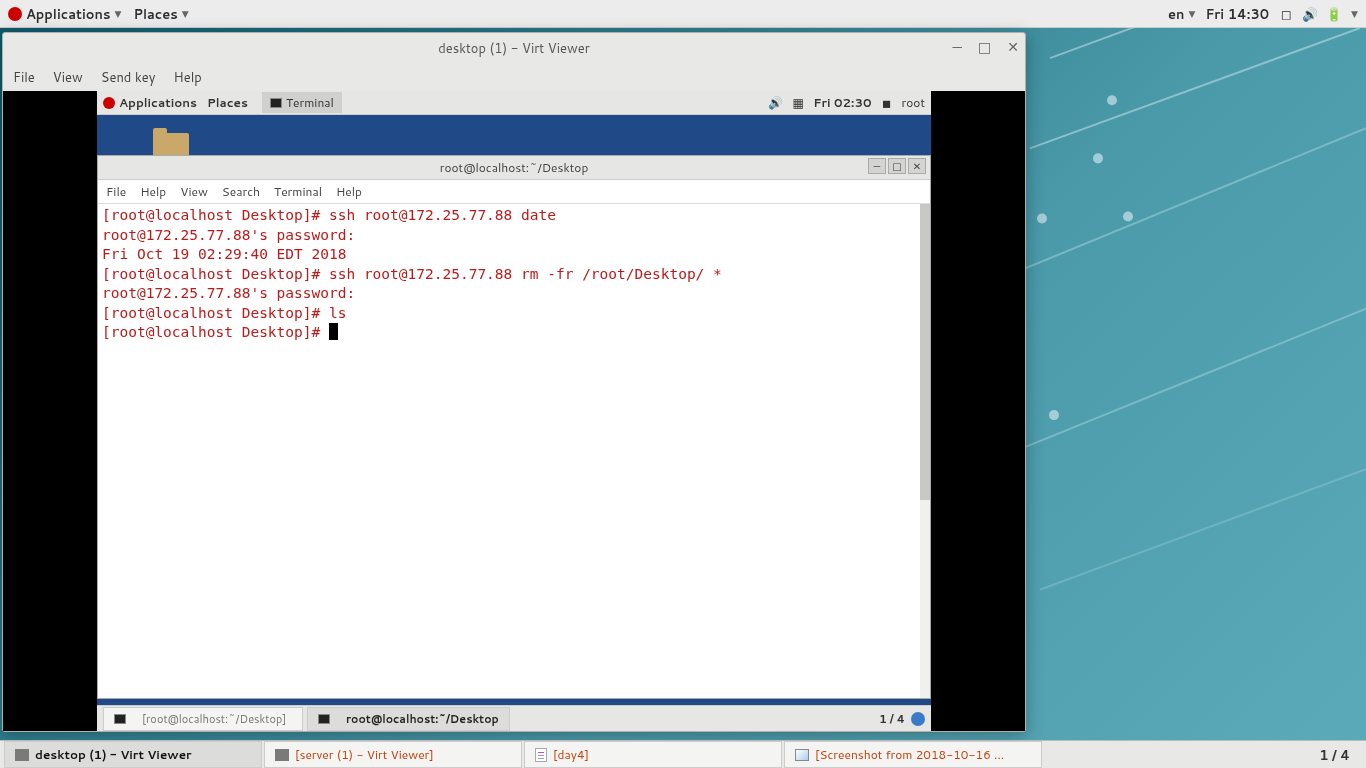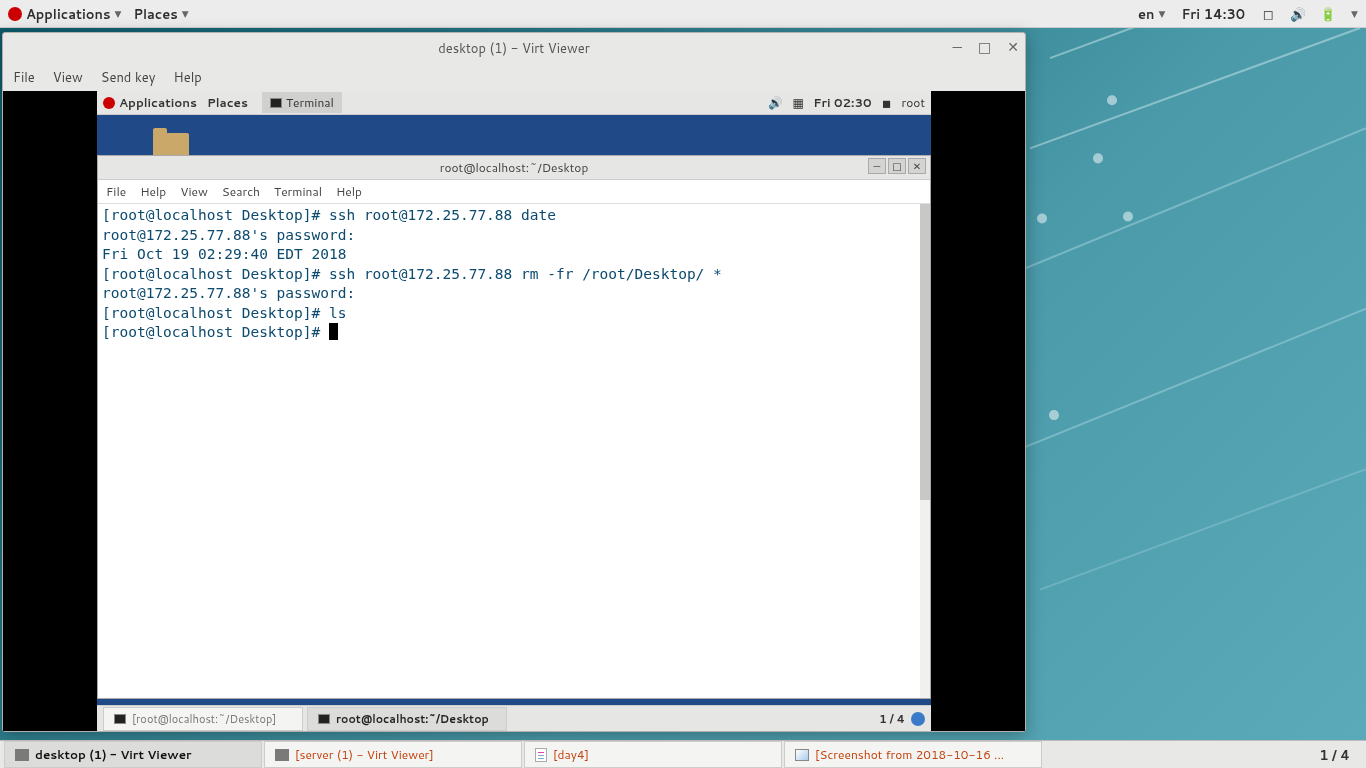--- a/index.html
+++ b/index.html
@@ -1,21 +1,21 @@
 <!DOCTYPE html>
 <html><head>
 <meta charset="utf-8">
 <style>
 * { box-sizing: border-box; margin: 0; padding: 0; }
 body { font-family: "Cantarell", "DejaVu Sans", sans-serif; font-size: 13px; width: 1366px; height: 768px; overflow: hidden; background: linear-gradient(135deg, #2a6b7a 0%, #3a8a9a 40%, #4a9aaa 100%); position: relative; }
 
 
 .host-panel { height: 28px; background: #ececec; display: flex; align-items: center; padding: 0 8px; color: #2e2e2e; border-bottom: 1px solid #ccc; }
 .host-panel .left { display: flex; align-items: center; gap: 12px; }
-.host-panel .right { margin-left: auto; display: flex; align-items: center; gap: 16px; }
+.host-panel .right { margin-left: auto; display: flex; align-items: center; gap: 10px; }
 .panel-item { display: flex; align-items: center; gap: 4px; cursor: pointer; font-weight: bold; }
 .redhat-icon { width: 14px; height: 14px; background: #c00; border-radius: 50%; display: inline-block; }
 .caret { font-size: 9px; opacity: .7; }
 
 
 .desktop-bg { position: absolute; top: 28px; left: 0; right: 0; bottom: 28px; background: linear-gradient(135deg, #0e5a6b 0%, #2a7a8a 30%, #4a9aaa 60%, #5aaaba 100%); z-index: 0; }
 .desktop-bg svg { width: 100%; height: 100%; opacity: .5; }
 
 
 .vv-window { position: absolute; top: 32px; left: 2px; width: 1024px; height: 700px; background: #e8e8e6; border: 1px solid #b0b0ae; border-radius: 3px; box-shadow: 0 4px 18px rgba(0,0,0,.3); display: flex; flex-direction: column; z-index: 5; }
@@ -38,28 +38,28 @@
 .folder-icon { position: absolute; top: 42px; left: 56px; width: 36px; height: 28px; background: #c9a86a; border-radius: 2px; }
 .folder-icon::before { content: ""; position: absolute; top: -5px; left: 0; width: 14px; height: 6px; background: #c9a86a; border-radius: 2px 2px 0 0; }
 
 
 .term-window { position: absolute; top: 64px; left: 0; right: 0; bottom: 32px; background: #fff; border: 1px solid #aaa; display: flex; flex-direction: column; }
 .term-title { height: 24px; background: #e6e6e4; display: flex; align-items: center; justify-content: center; color: #444; font-size: 12px; position: relative; border-bottom: 1px solid #ccc; }
 .term-title .tw-controls { position: absolute; right: 4px; top: 2px; display: flex; gap: 2px; }
 .term-title .tw-controls span { width: 18px; height: 16px; background: #d4d4d2; border: 1px solid #aaa; display: flex; align-items: center; justify-content: center; font-size: 10px; cursor: pointer; }
 .term-menu { height: 24px; display: flex; align-items: center; gap: 14px; padding: 0 8px; font-size: 12px; color: #444; border-bottom: 1px solid #ddd; }
 .term-menu span { cursor: pointer; }
-.term-body { flex: 1; background: #fff; font-family: "DejaVu Sans Mono", monospace; font-size: 14.5px; line-height: 1.35; color: #0c4a6e; padding: 2px 4px; position: relative; white-space: pre; }
+.term-body { flex: 1; background: #fff; font-family: "DejaVu Sans Mono", monospace; font-size: 14.5px; line-height: 1.35; color: #b91c1c; padding: 2px 4px; position: relative; white-space: pre; }
 .term-scroll { position: absolute; right: 0; top: 0; bottom: 0; width: 10px; background: #f0f0ee; }
 .term-scroll-thumb { width: 100%; height: 60%; background: #c8c8c6; }
 .cursor-block { display: inline-block; width: 9px; height: 17px; background: #000; vertical-align: text-bottom; }
 
 
 .guest-bottom { position: absolute; bottom: 0; left: 0; right: 0; height: 26px; background: #e6e6e4; display: flex; align-items: center; padding: 0 6px; font-size: 11px; border-top: 1px solid #ccc; }
-.guest-bottom .tb-item { padding: 3px 10px; border: 1px solid #ccc; margin-right: 4px; background: #f4f4f2; cursor: pointer; color: #777; display: flex; align-items: center; gap: 6px; min-width: 200px; }
+.guest-bottom .tb-item { padding: 3px 10px; border: 1px solid #ccc; margin-right: 4px; background: #f4f4f2; cursor: pointer; color: #777; display: flex; align-items: center; gap: 16px; min-width: 200px; }
 .guest-bottom .tb-item.active { background: #dcdcda; color: #222; font-weight: bold; }
 .guest-bottom .ws { margin-left: auto; display: flex; align-items: center; gap: 6px; font-weight: bold; color: #333; }
 .blue-dot { width: 14px; height: 14px; background: #3a7ac8; border-radius: 50%; display: inline-block; }
 
 
 .host-taskbar { position: absolute; bottom: 0; left: 0; right: 0; height: 28px; background: #e8e8e6; display: flex; align-items: center; padding: 0 4px; border-top: 1px solid #bbb; z-index: 10; }
 .host-taskbar .ht-item { padding: 4px 10px; margin-right: 2px; background: #f4f4f2; border: 1px solid #ccc; cursor: pointer; font-size: 12px; color: #c2410c; display: flex; align-items: center; gap: 6px; width: 258px; }
 .host-taskbar .ht-item.active { background: #dcdcda; color: #111; font-weight: bold; }
 .host-taskbar .ht-ws { margin-left: auto; padding: 0 12px; font-weight: bold; color: #333; }
 .app-icon-sq { width: 14px; height: 12px; background: #7a7a78; display: inline-block; }

